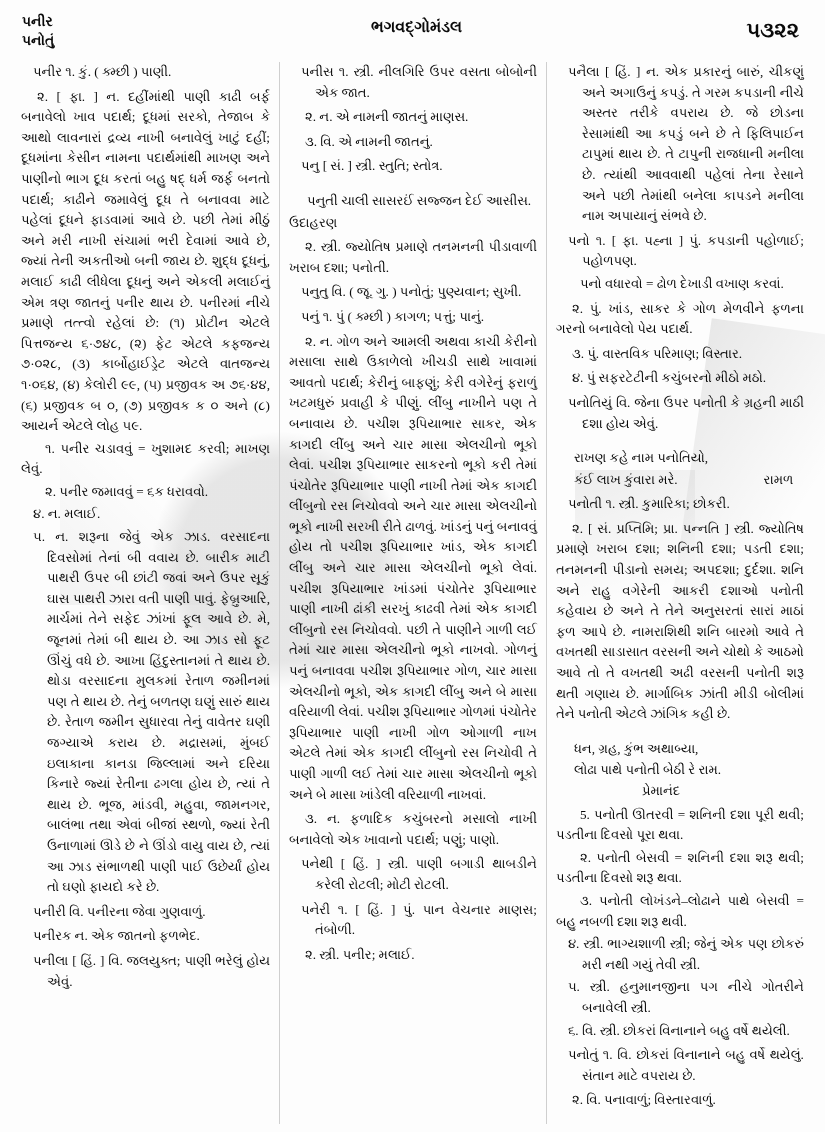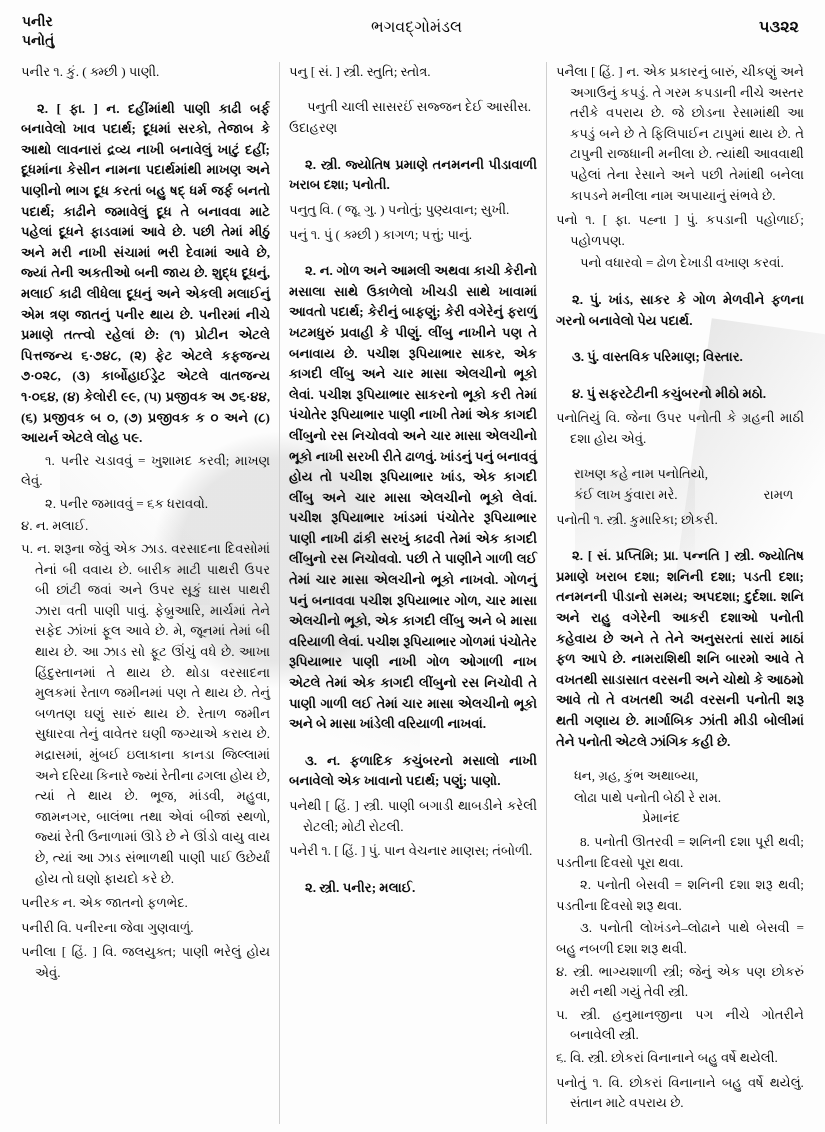--- a/index.html
+++ b/index.html
@@ -36,29 +36,29 @@
     font-size: 14px;
     line-height: 19px;
     letter-spacing: 0px;
   }
   .hdr-left div { white-space: nowrap; }
   .hdr-center {
     position: absolute;
     left: 8px; right: 0;
     top: 8px;
     text-align: center;
-    font-weight: normal;
+    font-weight: bold;
     font-size: 16px;
   }
   .hdr-right {
     position: absolute;
     right: 14px;
     top: 8px;
     font-weight: bold;
-    font-size: 16px;
+    font-size: 21px;
     margin-left: 40px;
   }
   
   .columns {
     position: relative;
     display: flex;
     height: 1062px;
     margin-top: 2px;
   }
   .col {
@@ -74,27 +74,26 @@
   .col.c2, .col.c3 { border-left: 1px solid #cfcfcf; }
   .entry { margin: 0 0 4px 0; }
   .entry p {
     margin: 0;
     text-indent: 0;
   }
   
   p.hw {
     padding-left: 14px;
     text-indent: -14px;
-    margin: 0 0 2px 0;
+    margin: 0 0 2px 12px;
   }
   
   p.sense {
     text-indent: 16px;
-    margin: 16px 0 2px 0;
-    font-weight: bold;
+    margin: 4px 0 2px 0;
   }
   
   p.sub {
     text-indent: 24px;
     margin: 0 0 2px 0;
   }
   
   p.quote {
     text-indent: 18px;
     margin: 14px 0 1px 0;
@@ -176,30 +175,35 @@
     <div class="col c1">
         <div class="entry">
           <p class="hw">પનીર ૧. કું. ( ક્મ્છી ) પાણી.</p>
           <p class="sense">૨. [ ફા. ] ન. દહીંમાંથી પાણી કાઢી બર્ફ બનાવેલો ખાવ પદાર્થ; દૂધમાં સરકો, તેજાબ કે આથો લાવનારાં દ્રવ્ય નાખી બનાવેલું ખાટું દહીં; દૂધમાંના કેસીન નામના પદાર્થમાંથી માખણ અને પાણીનો ભાગ દૂધ કરતાં બહુ ષદ્ ધર્મ જર્ફ બનતો પદાર્થ; કાઢીને જમાવેલું દૂધ તે બનાવવા માટે પહેલાં દૂધને ફાડવામાં આવે છે. પછી તેમાં મીઠું અને મરી નાખી સંચામાં ભરી દેવામાં આવે છે, જ્યાં તેની અકતીઓ બની જાય છે. શુદ્ધ દૂધનું, મલાઈ કાઢી લીધેલા દૂધનું અને એકલી મલાઈનું એમ ત્રણ જાતનું પનીર થાય છે. પનીરમાં નીચે પ્રમાણે તત્ત્વો રહેલાં છે: (૧) પ્રોટીન એટલે પિત્તજન્ય ૬·૭૪૮, (૨) ફેટ એટલે કફજન્ય ૭·૦૨૮, (૩) કાર્બોહાઈડ્રેટ એટલે વાતજન્ય ૧·૦૬૪, (૪) કેલોરી ૯૯, (૫) પ્રજીવક અ ૭૬·૪૪, (૬) પ્રજીવક બ ૦, (૭) પ્રજીવક ક ૦ અને (૮) આયર્ન એટલે લોહ ૫૯.</p>
           <p class="sub">૧. પનીર ચડાવવું = ખુશામદ કરવી; માખણ લેવું.</p>
           <p class="sub">૨. પનીર જમાવવું = ૬ક ધરાવવો.</p>
           <p class="hw">૪. ન. મલાઈ.</p>
           <p class="hw">૫. ન. શરૂના જેવું એક ઝાડ. વરસાદના દિવસોમાં તેનાં બી વવાય છે. બારીક માટી પાથરી ઉપર બી છાંટી જવાં અને ઉપર સૂકું ઘાસ પાથરી ઝારા વતી પાણી પાવું. ફેબ્રુઆરિ, માર્ચમાં તેને સફેદ ઝાંખાં ફૂલ આવે છે. મે, જૂનમાં તેમાં બી થાય છે. આ ઝાડ સો ફૂટ ઊંચું વધે છે. આખા હિંદુસ્તાનમાં તે થાય છે. થોડા વરસાદના મુલકમાં રેતાળ જમીનમાં પણ તે થાય છે. તેનું બળતણ ઘણું સારું થાય છે. રેતાળ જમીન સુધારવા તેનું વાવેતર ઘણી જગ્યાએ કરાય છે. મદ્રાસમાં, મુંબઈ ઇલાકાના કાનડા જિલ્લામાં અને દરિયા કિનારે જ્યાં રેતીના ઢગલા હોય છે, ત્યાં તે થાય છે. ભૂજ, માંડવી, મહુવા, જામનગર, બાલંભા તથા એવાં બીજાં સ્થળો, જ્યાં રેતી ઉનાળામાં ઊડે છે ને ઊંડો વાયુ વાય છે, ત્યાં આ ઝાડ સંભાળથી પાણી પાઈ ઉછેર્યાં હોય તો ઘણો ફાયદો કરે છે.</p>
         </div>
         <div class="entry">
+          <p class="hw">પનીરી વિ. પનીરના જેવા ગુણવાળું.</p>
+        </div>
+        <div class="entry">
           <p class="hw">પનીરક ન. એક જાતનો ફળભેદ.</p>
-        </div>
-        <div class="entry">
-          <p class="hw">પનીરી વિ. પનીરના જેવા ગુણવાળું.</p>
         </div>
         <div class="entry">
           <p class="hw">પનીલા [ હિં. ] વિ. જલયુક્ત; પાણી ભરેલું હોય એવું.</p>
         </div>
       </div>
     <div class="col c2">
+        <div class="entry">
+          <p class="hw">પનીસ ૧. સ્ત્રી. નીલગિરિ ઉપર વસતા બોબોની એક જાત.</p>
+          <p class="sense">૨. ન. એ નામની જાતનું માણસ.</p>
+          <p class="sense">૩. વિ. એ નામની જાતનું.</p>
+        </div>
         <div class="entry">
           <p class="hw">પનુ [ સં. ] સ્ત્રી. સ્તુતિ; સ્તોત્ર.</p>
         </div>
         <div class="entry">
           <p class="quote">પનુતી ચાલી સાસરઈં સજ્જન દેઈ આસીસ.</p>
           <p class="attrib">ઉદાહરણ</p>
           <p class="sense">૨. સ્ત્રી. જ્યોતિષ પ્રમાણે તનમનની પીડાવાળી ખરાબ દશા; પનોતી.</p>
         </div>
         <div class="entry">
           <p class="hw">પનુતુ વિ. ( જૂ. ગુ. ) પનોતું; પુણ્યવાન; સુખી.</p>
@@ -231,21 +235,21 @@
         <div class="entry">
           <p class="hw">પનોતિયું વિ. જેના ઉપર પનોતી કે ગ્રહની માઠી દશા હોય એવું.</p>
           <p class="quote">રાખણ કહે નામ પનોતિયો,</p>
           <p class="attrib-inline">કંઈ લાખ કુંવારા મરે.<span class="sp"></span><span>રામળ</span></p>
         </div>
         <div class="entry">
           <p class="hw">પનોતી ૧. સ્ત્રી. કુમારિકા; છોકરી.</p>
           <p class="sense">૨. [ સં. પ્રપ્તિમિ; પ્રા. પન્નતિ ] સ્ત્રી. જ્યોતિષ પ્રમાણે ખરાબ દશા; શનિની દશા; પડતી દશા; તનમનની પીડાનો સમય; અપદશા; દુર્દશા. શનિ અને રાહુ વગેરેની આકરી દશાઓ પનોતી કહેવાય છે અને તે તેને અનુસરતાં સારાં માઠાં ફળ આપે છે. નામરાશિથી શનિ બારમો આવે તે વખતથી સાડાસાત વરસની અને ચોથો કે આઠમો આવે તો તે વખતથી અઢી વરસની પનોતી શરૂ થતી ગણાય છે. માર્ગાબિક ઝાંતી મીડી બોલીમાં તેને પનોતી એટલે ઝાંગિક કહી છે.</p>
           <p class="quote">ધન, ગ્રહ, કુંભ અથાબ્યા,</p>
           <p class="attrib-inline">લોઢા પાથે પનોતી બેઠી રે રામ.<span class="sp"></span><span>પ્રેમાનંદ</span></p>
-          <p class="sub">8. પનોતી ઊતરવી = શનિની દશા પૂરી થવી; પડતીના દિવસો પૂરા થવા.</p>
+          <p class="sub">5. પનોતી ઊતરવી = શનિની દશા પૂરી થવી; પડતીના દિવસો પૂરા થવા.</p>
           <p class="sub">૨. પનોતી બેસવી = શનિની દશા શરૂ થવી; પડતીના દિવસો શરૂ થવા.</p>
           <p class="sub">૩. પનોતી લોખંડને–લોઢાને પાથે બેસવી = બહુ નબળી દશા શરૂ થવી.</p>
           <p class="hw">૪. સ્ત્રી. ભાગ્યશાળી સ્ત્રી; જેનું એક પણ છોકરું મરી નથી ગયું તેવી સ્ત્રી.</p>
           <p class="hw">૫. સ્ત્રી. હનુમાનજીના પગ નીચે ગોતરીને બનાવેલી સ્ત્રી.</p>
           <p class="hw">૬. વિ. સ્ત્રી. છોકરાં વિનાનાને બહુ વર્ષે થયેલી.</p>
         </div>
         <div class="entry">
           <p class="hw">પનોતું ૧. વિ. છોકરાં વિનાનાને બહુ વર્ષે થયેલું. સંતાન માટે વપરાય છે.</p>
           <p class="sense">૨. વિ. પનાવાળું; વિસ્તારવાળું.</p>
         </div>

